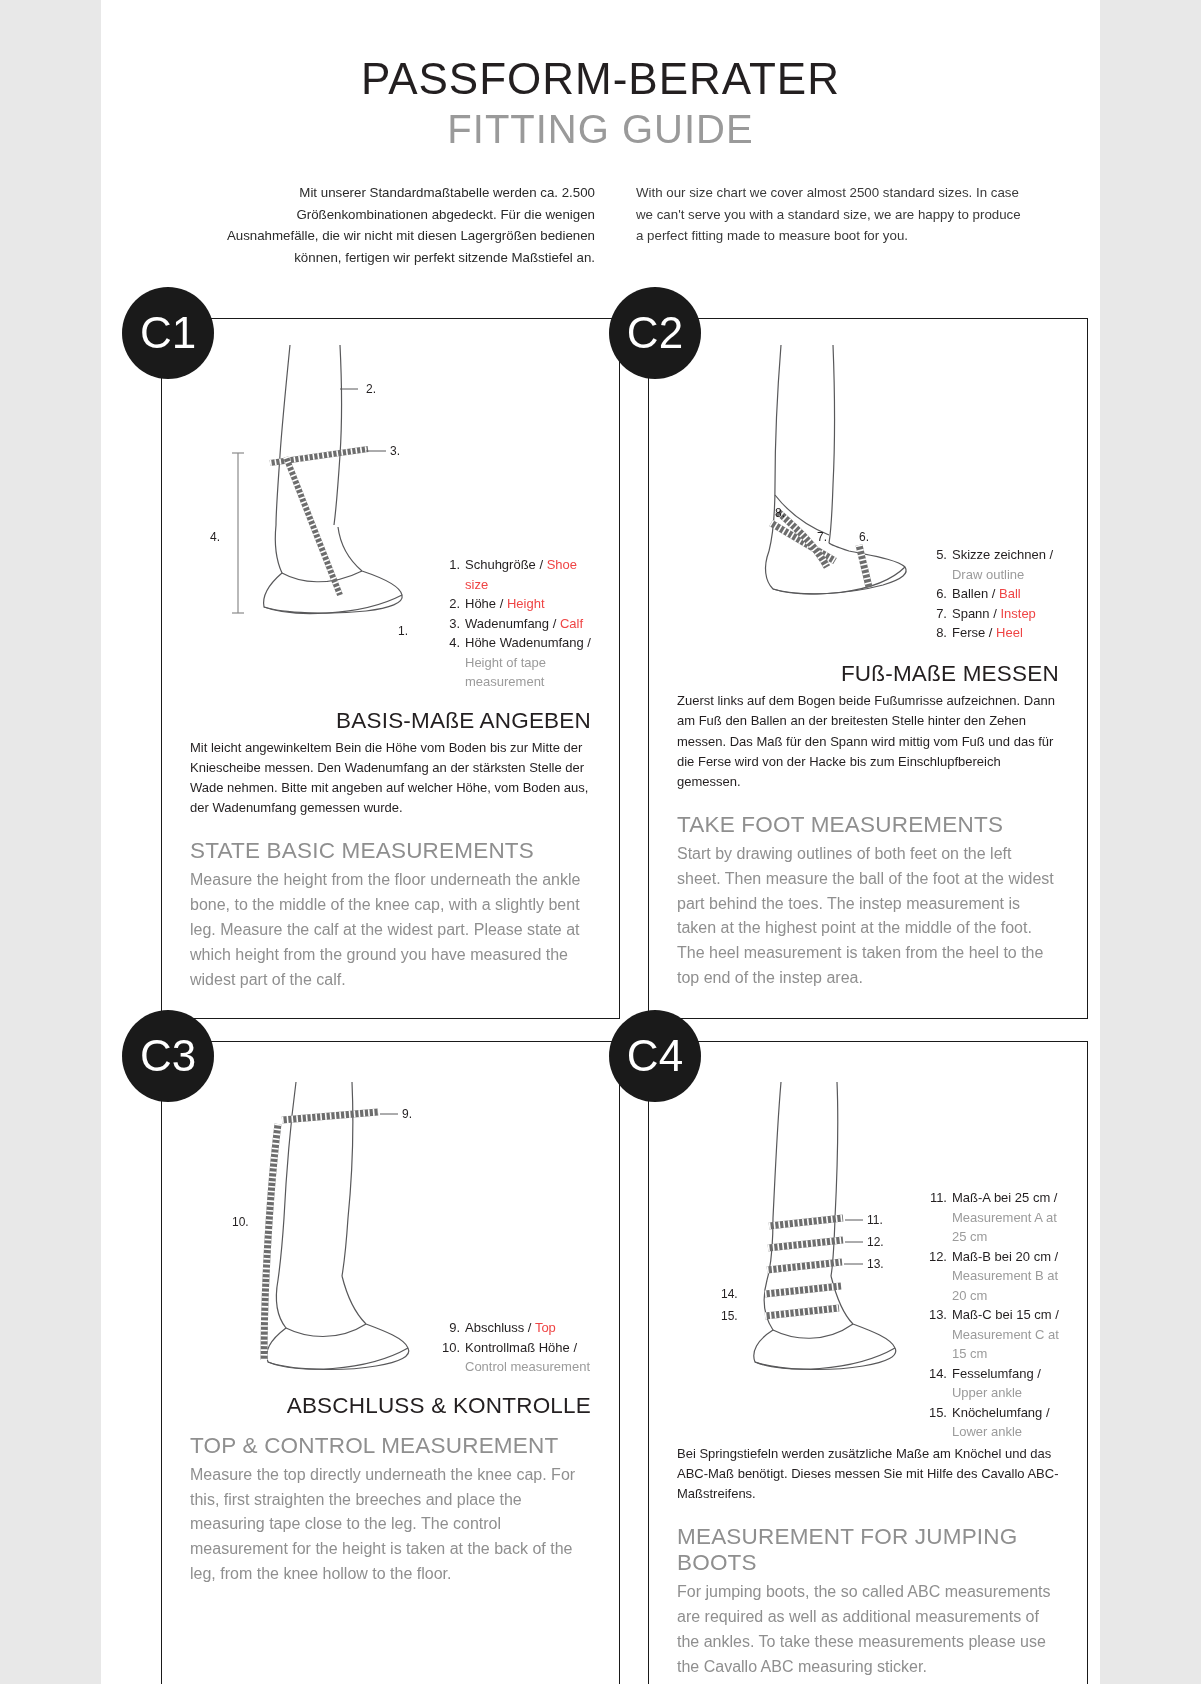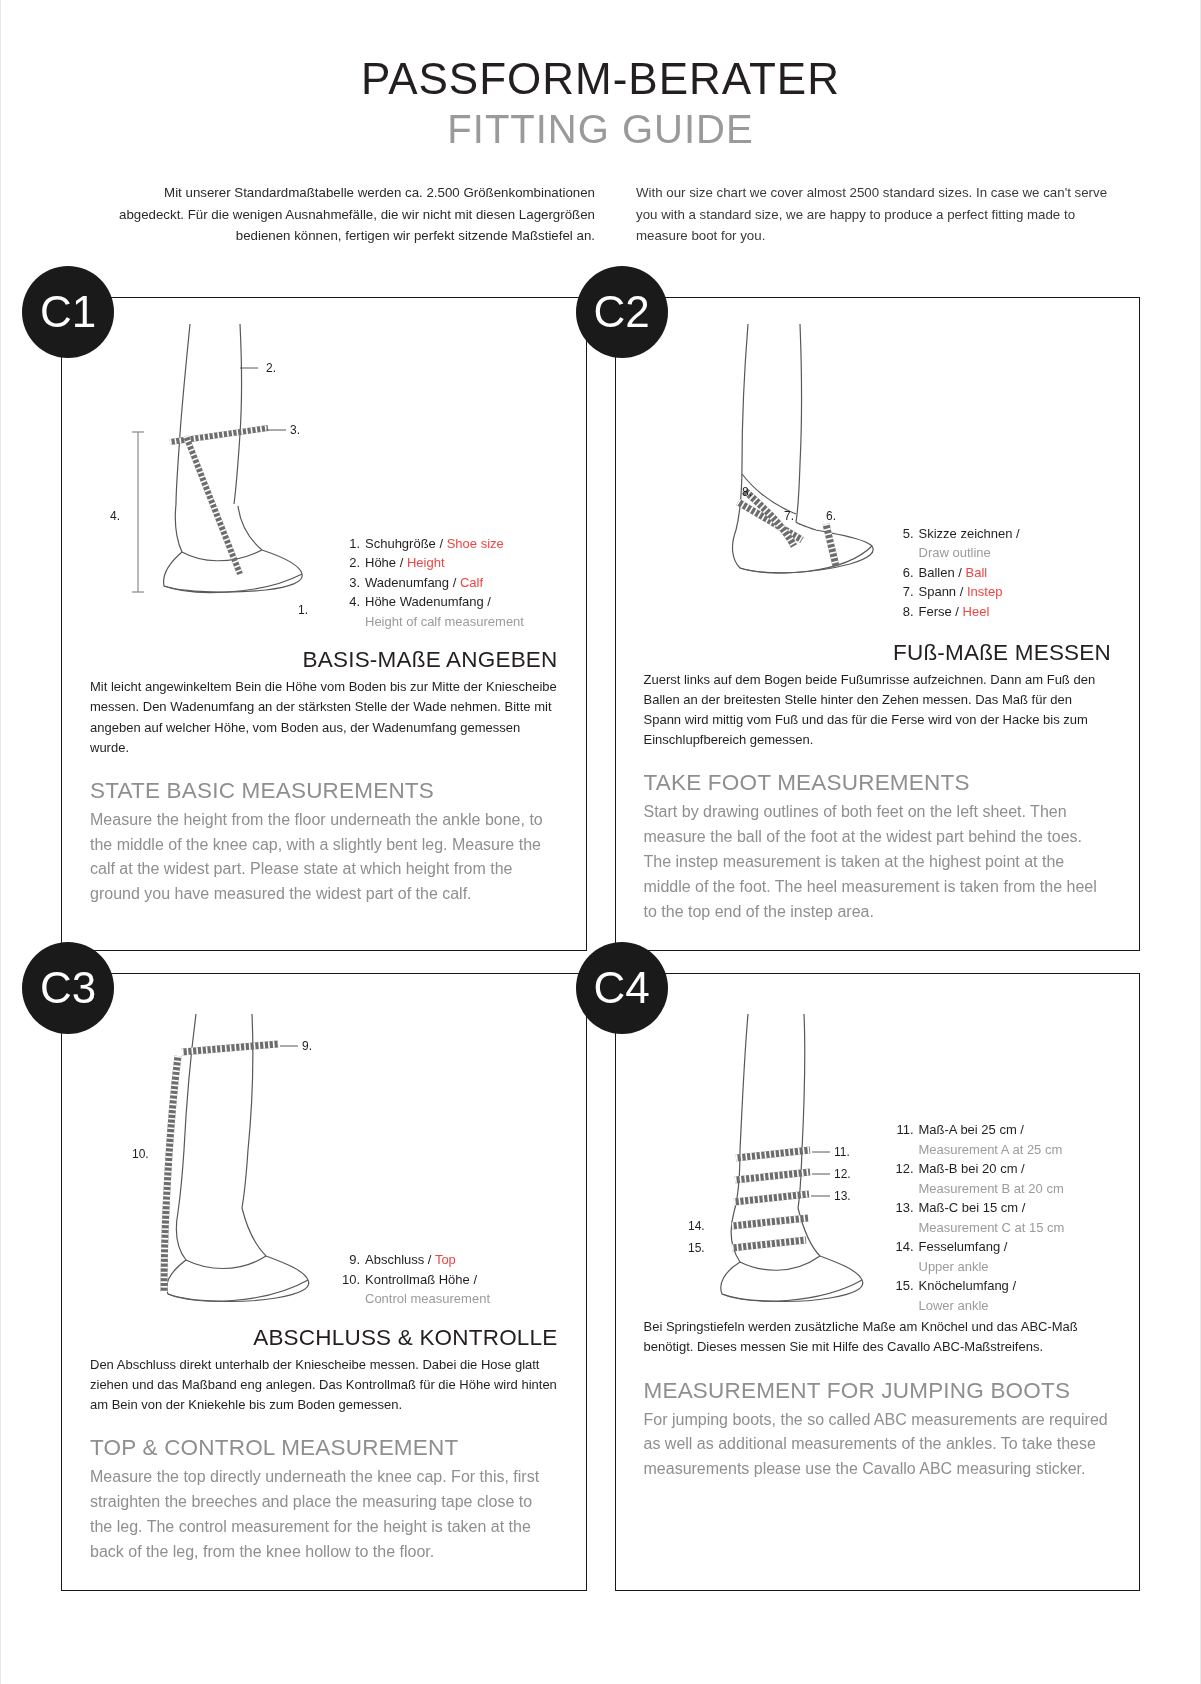--- a/index.html
+++ b/index.html
@@ -2,21 +2,21 @@
 <html><head>
 <meta charset="utf-8">
 <style>
   html,body{margin:0;padding:0;background:#e8e8e8;}
   body{
     font-family:"Liberation Sans", sans-serif;
     color:#231f20;
   }
   .page{
     position:relative;
-    width:1199px;
+    width:999px;
     height:1684px;
     margin:0 auto;
     background:#ffffff;
     box-sizing:border-box;
     padding:34px 46px 30px 46px;
     overflow:hidden;
   }
   
   .titles{text-align:center;margin-top:22px;}
   .title-main{
@@ -204,21 +204,21 @@
                 <span><span class="de">Höhe /</span> <span class="en">Height</span></span>
               </li>
             <li>
                 <span class="num">3.</span>
                 <span><span class="de">Wadenumfang /</span> <span class="en">Calf</span></span>
               </li>
             <li>
                 <span class="num">4.</span>
                 <span><span class="de">Höhe Wadenumfang /</span></span>
               </li>
-            <li class="sub">Height of calf measurement</li>
+            <li class="sub">Height of tape measurement</li>
           </ol>
         </div>
       </div>
 
       <h2 class="h-de">BASIS-MAßE ANGEBEN</h2>
       <p class="p-de">Mit leicht angewinkeltem Bein die Höhe vom Boden bis zur Mitte der Kniescheibe messen. Den Wadenumfang an der stärksten Stelle der Wade nehmen. Bitte mit angeben auf welcher Höhe, vom Boden aus, der Wadenumfang gemessen wurde.</p>
       <h2 class="h-en">STATE BASIC MEASUREMENTS</h2>
       <p class="p-en">Measure the height from the floor underneath the ankle bone, to the middle of the knee cap, with a slightly bent leg. Measure the calf at the widest part. Please state at which height from the ground you have measured the widest part of the calf.</p>
     </div>
 
@@ -323,21 +323,20 @@
             <li>
                 <span class="num">10.</span>
                 <span><span class="de">Kontrollmaß Höhe /</span></span>
               </li>
             <li class="sub">Control measurement</li>
           </ol>
         </div>
       </div>
 
       <h2 class="h-de">ABSCHLUSS &amp; KONTROLLE</h2>
-      <p class="p-de">Den Abschluss direkt unterhalb der Kniescheibe messen. Dabei die Hose glatt ziehen und das Maßband eng anlegen. Das Kontrollmaß für die Höhe wird hinten am Bein von der Kniekehle bis zum Boden gemessen.</p>
       <h2 class="h-en">TOP &amp; CONTROL MEASUREMENT</h2>
       <p class="p-en">Measure the top directly underneath the knee cap. For this, first straighten the breeches and place the measuring tape close to the leg. The control measurement for the height is taken at the back of the leg, from the knee hollow to the floor.</p>
     </div>
 
     <div class="card">
       <div class="badge">C4</div>
 
       <div class="illu-row">
         <div class="illu">
           <svg viewBox="0 0 250 320" width="250" height="320">

